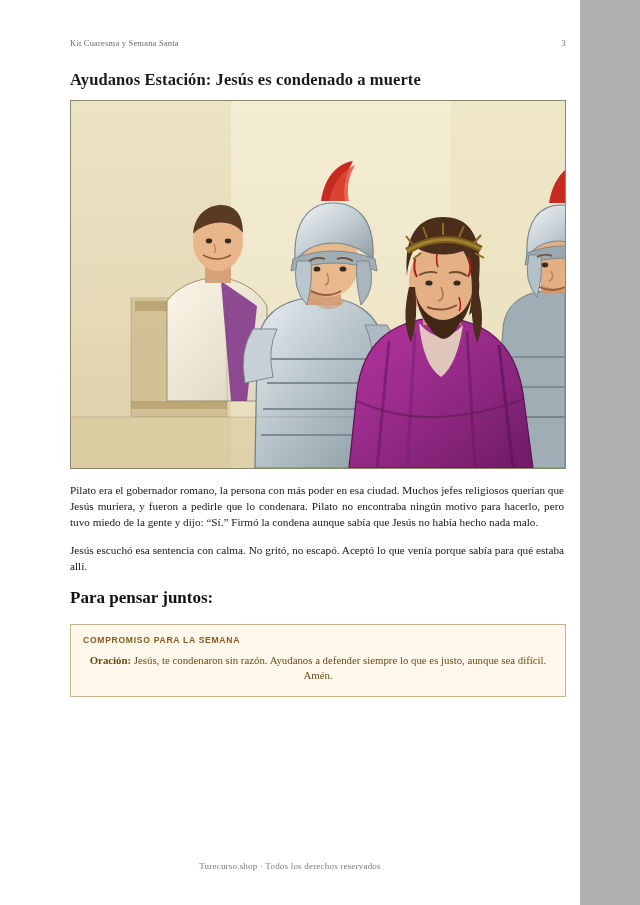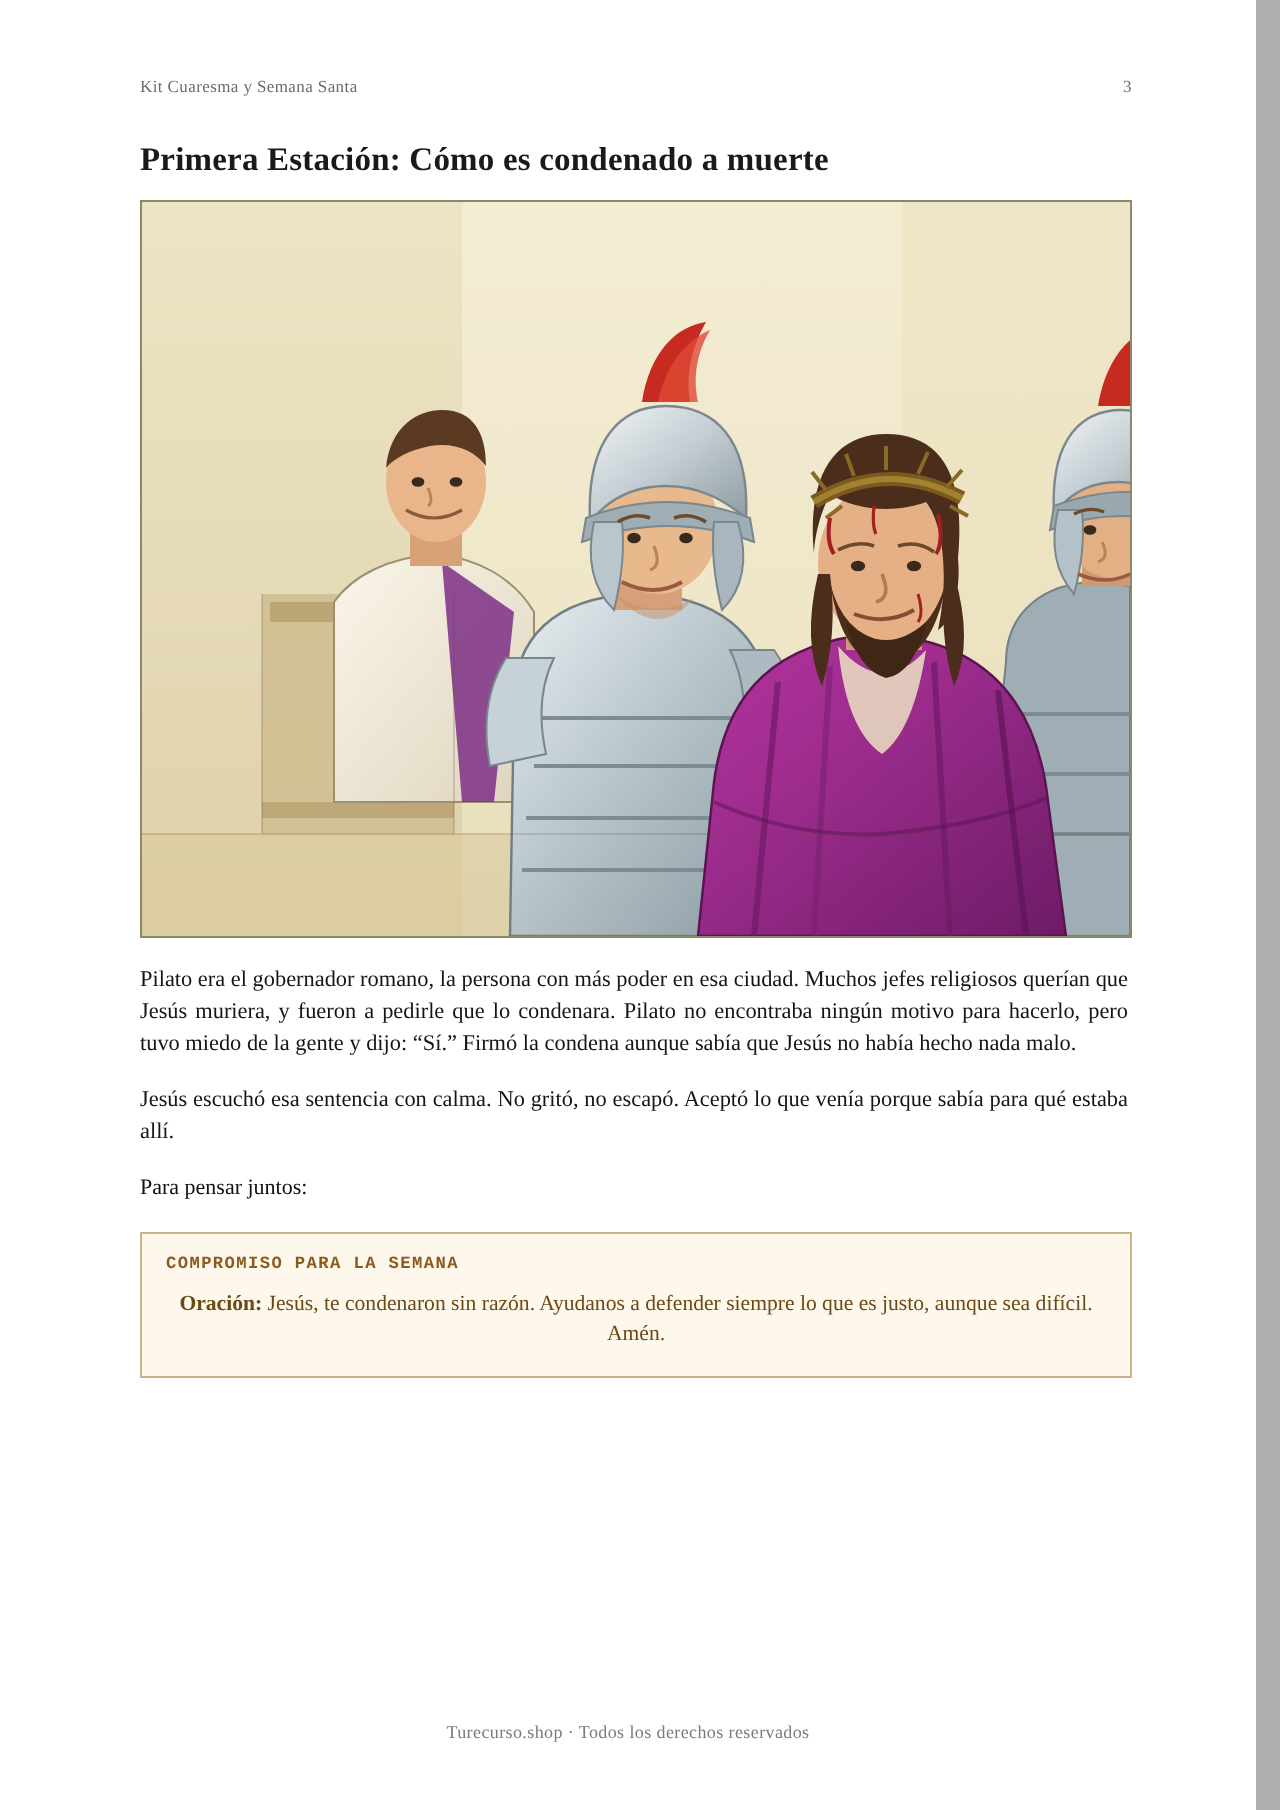--- a/index.html
+++ b/index.html
@@ -4,21 +4,21 @@
 <style>
   html, body {
     margin: 0;
     padding: 0;
     background: #b0b0b0;
   }
   body {
     font-family: "Liberation Serif", serif;
   }
   .page {
-    width: 628px;
+    width: 580px;
     height: 905px;
     background: #ffffff;
     position: relative;
     overflow: hidden;
     box-sizing: border-box;
   }
   .content {
     position: absolute;
     left: 70px;
     top: 38px;
@@ -64,22 +64,22 @@
   
   p.body {
     font-size: 11.2px;
     line-height: 1.42;
     color: #151515;
     text-align: justify;
     margin: 14px 2px 0 0;
   }
   p.body.second { margin-top: 12px; }
   .subhead {
-    font-size: 11px;
-    font-weight: normal;
+    font-size: 17px;
+    font-weight: bold;
     color: #111;
     margin: 13px 0 2px 0;
   }
   ul.questions {
     margin: 2px 0 0 0;
     padding-left: 16px;
     list-style: none;
   }
   ul.questions li {
     font-size: 11.2px;
@@ -103,21 +103,21 @@
     border: 1px solid #c9b48a;
     background: #fdf7ec;
     padding: 10px 12px 12px 12px;
   }
   .callout-title {
     font-size: 8.6px;
     font-weight: bold;
     letter-spacing: 0.7px;
     color: #8a5a1e;
     margin-bottom: 8px;
-    font-family: Liberation Mono, monospace;
+    font-family: Liberation Sans, sans-serif;
   }
   .callout-text {
     font-size: 10.8px;
     line-height: 1.45;
     color: #6b4a16;
     text-align: center;
   }
   .callout-text b { color: #6b4a16; }
 
   
@@ -137,21 +137,21 @@
 
 <div class="page">
 
   <div class="content">
 
     <div class="header-row">
       <div class="header-title">Kit Cuaresma y Semana Santa</div>
       <div class="header-page">3</div>
     </div>
 
-    <h1 class="station-title">Primera Estación: Cómo es condenado a muerte</h1>
+    <h1 class="station-title">Ayudanos Estación: Jesús es condenado a muerte</h1>
 
     <div class="illustration">
       <svg class="ill-svg" viewBox="0 0 494 367" preserveAspectRatio="none">
         <defs>
           <linearGradient id="bg" x1="0" y1="0" x2="0" y2="1">
             <stop offset="0%" stop-color="#f3edd4"></stop>
             <stop offset="60%" stop-color="#efe6c8"></stop>
             <stop offset="100%" stop-color="#e6dcb8"></stop>
           </linearGradient>
           <linearGradient id="armor" x1="0" y1="0" x2="1" y2="1">

